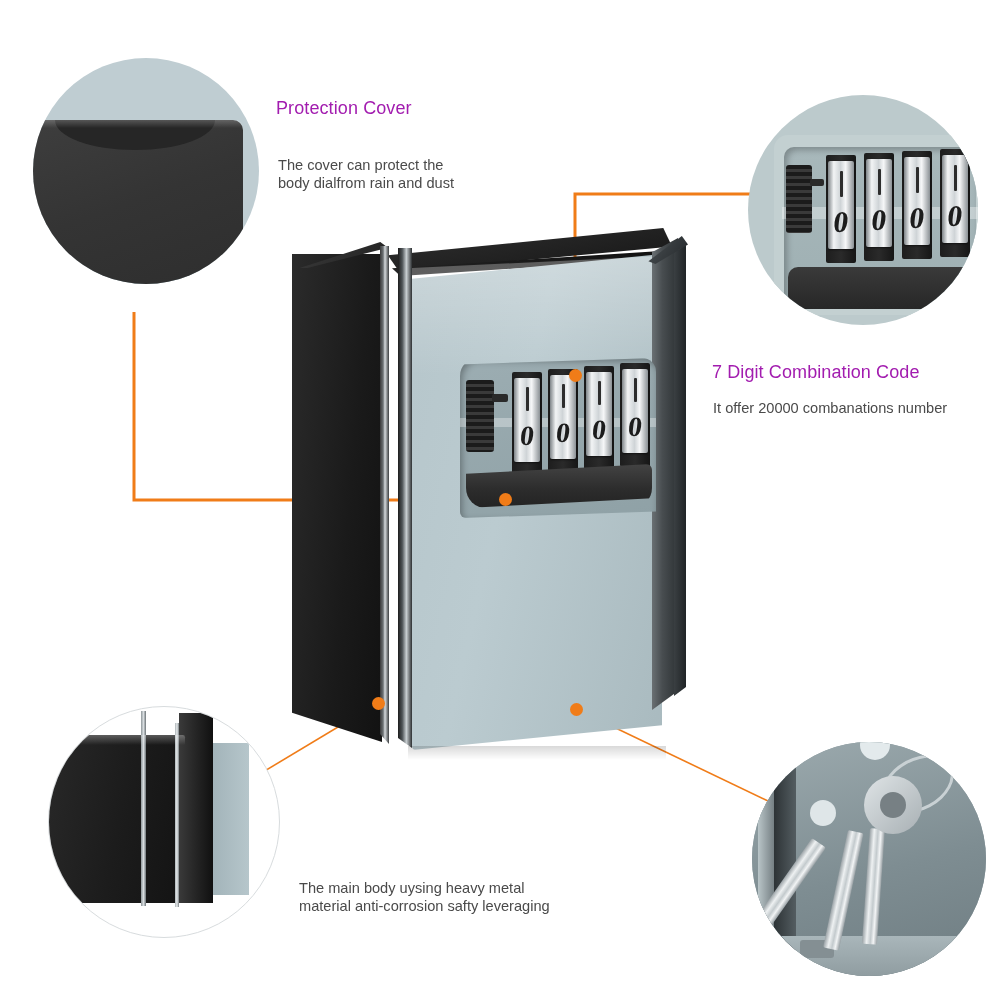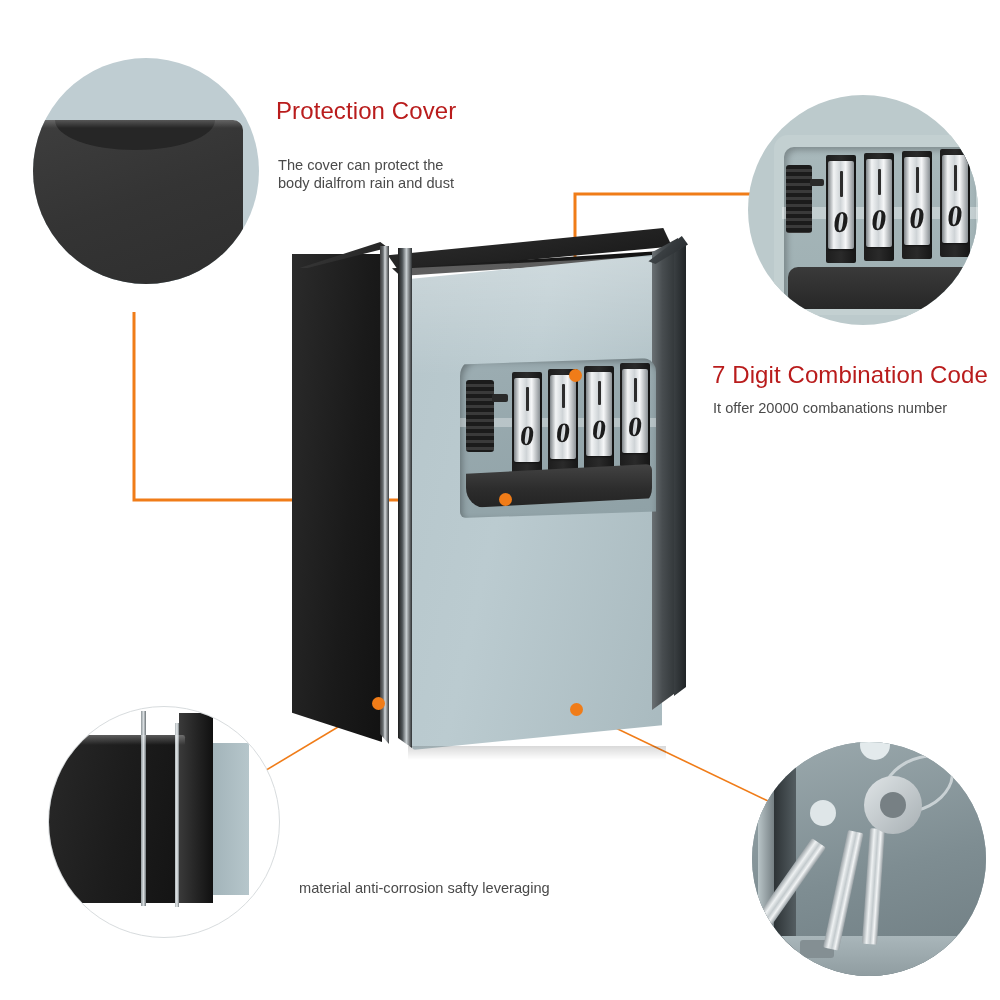--- a/index.html
+++ b/index.html
@@ -1,21 +1,21 @@
 <!DOCTYPE html>
 <html><head>
 <meta charset="utf-8">
 <style>
   html,body{margin:0;padding:0;background:#ffffff;}
   body{width:1000px;height:1000px;overflow:hidden;font-family:"Liberation Sans",sans-serif;}
   #stage{position:relative;width:1000px;height:1000px;background:#ffffff;}
 
   
   .callout-title{
-    position:absolute;font-size:24px;color:#b91c1c;font-weight:400;
+    position:absolute;font-size:18px;color:#a21caf;font-weight:400;
     letter-spacing:.1px;white-space:nowrap;line-height:1;
   }
   .callout-desc{
     position:absolute;font-size:14.6px;color:#4a4a4a;font-weight:400;
     line-height:1.22;white-space:nowrap;
   }
   .callout-desc span{display:block;}
 
   #title-protection{left:276px;top:99px;}
   #desc-protection{left:278px;top:135px;margin-top:22px;}
@@ -402,16 +402,17 @@
     <span>The cover can protect the</span>
     <span>body dialfrom rain and dust</span>
   </div>
 
   <div class="callout-title" id="title-combination">7 Digit Combination Code</div>
   <div class="callout-desc" id="desc-combination">
     <span>It offer 20000 combanations number</span>
   </div>
 
   <div class="callout-desc" id="desc-heavy">
+    <span>The main body uysing heavy metal</span>
     <span>material anti-corrosion safty leveraging</span>
   </div>
 
 </div>
 
 </body></html>

